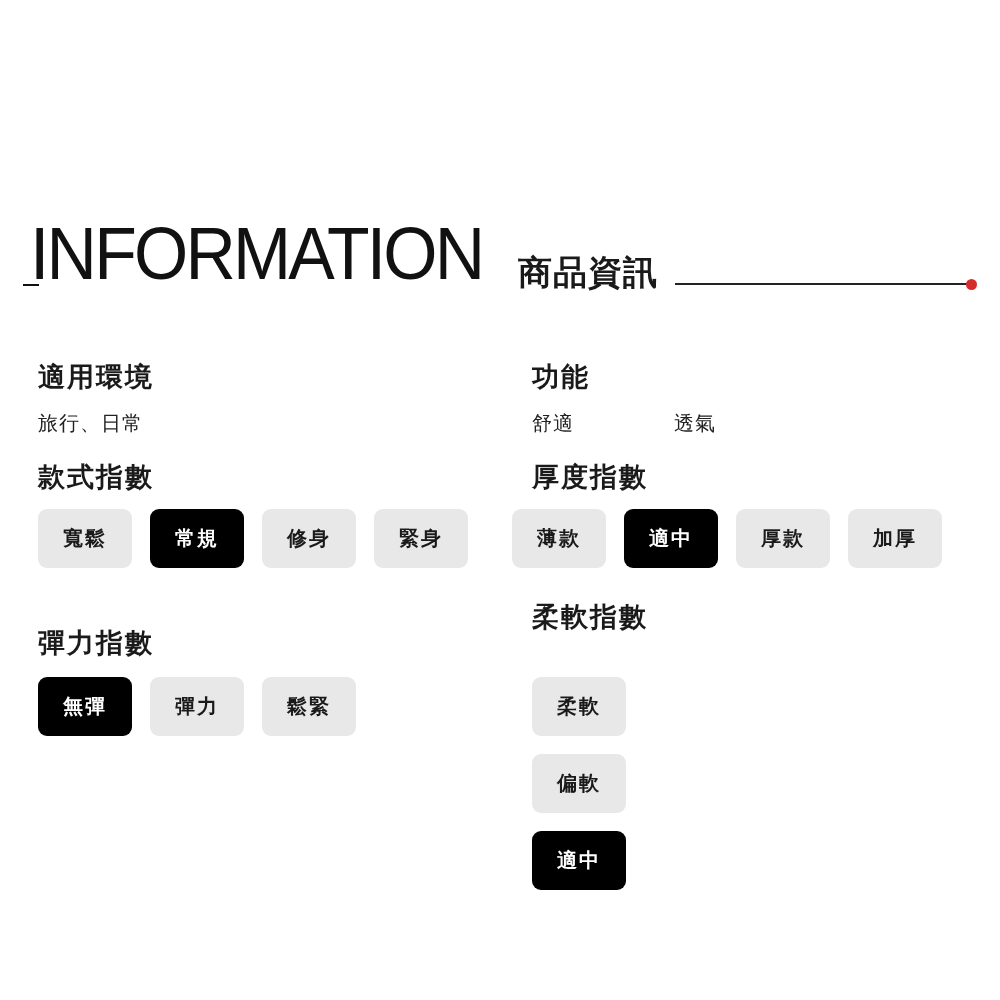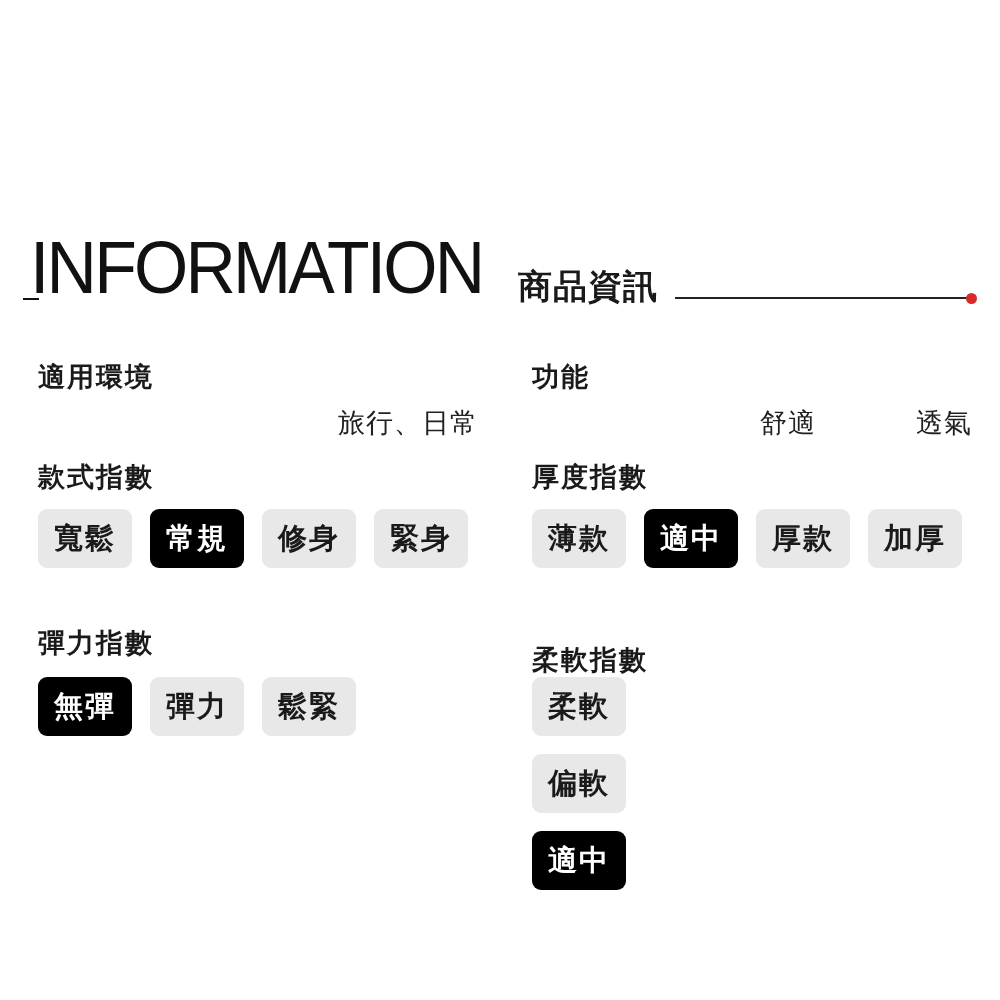--- a/index.html
+++ b/index.html
@@ -11,21 +11,21 @@
       width: 1000px;
       height: 1000px;
       position: relative;
       overflow: hidden;
       font-family: "DejaVu Sans", "Liberation Sans", sans-serif;
       color: #1a1a1a;
     }
     .header {
       position: absolute;
       left: 0;
-      top: 230px;
+      top: 216px;
       width: 930px;
       height: 90px;
     }
     .big-title {
       position: absolute;
       left: 30px;
       top: 0px;
       font-family: "Liberation Sans", "DejaVu Sans", sans-serif;
       font-size: 75px;
       font-weight: 300;
@@ -80,44 +80,43 @@
       font-size: 27px;
       font-weight: bold;
       color: #1a1a1a;
       letter-spacing: 2px;
       line-height: 32px;
       margin: 0;
     }
     .value-row {
       display: flex;
       margin-top: 14px;
-      font-size: 27px;
+      font-size: 20px;
       color: #222;
       letter-spacing: 1px;
       line-height: 32px;
-      justify-content: flex-end;
     }
     .value-row span {
       display: inline-block;
     }
     .value-row.gap span + span {
       margin-left: 100px;
     }
     .pills {
       position: absolute;
       display: flex;
       gap: 18px;
     }
     .pill {
       width: 94px;
       height: 59px;
       border-radius: 9px;
       background: #e8e8e8;
       color: #1a1a1a;
-      font-size: 29px;
+      font-size: 20px;
       font-weight: bold;
       letter-spacing: 2px;
       display: flex;
       align-items: center;
       justify-content: center;
       box-sizing: border-box;
       cursor: pointer;
     }
     .pill.active {
       background: #000000;
@@ -152,32 +151,32 @@
   <div class="label" style="margin-top:22px;">厚度指數</div>
 </div>
 
 <div class="pills" style="left:38px; top:509px;">
   <div class="pill">寬鬆</div>
   <div class="pill active">常規</div>
   <div class="pill">修身</div>
   <div class="pill">緊身</div>
 </div>
 
-<div class="pills" style="left:532px; top:509px;">
+<div class="pills" style="left:512px; top:509px;">
   <div class="pill">薄款</div>
   <div class="pill active">適中</div>
   <div class="pill">厚款</div>
   <div class="pill">加厚</div>
 </div>
 
 <div class="section" style="left:38px; top:627px;">
   <div class="label">彈力指數</div>
 </div>
 
-<div class="section" style="left:532px; top:601px;margin-top:43px;">
+<div class="section" style="left:532px; top:601px;">
   <div class="label">柔軟指數</div>
 </div>
 
 <div class="pills" style="left:38px; top:677px;">
   <div class="pill active">無彈</div>
   <div class="pill">彈力</div>
   <div class="pill">鬆緊</div>
 </div>
 
 <div class="pills" style="left:532px; top:677px;flex-direction:column;">

